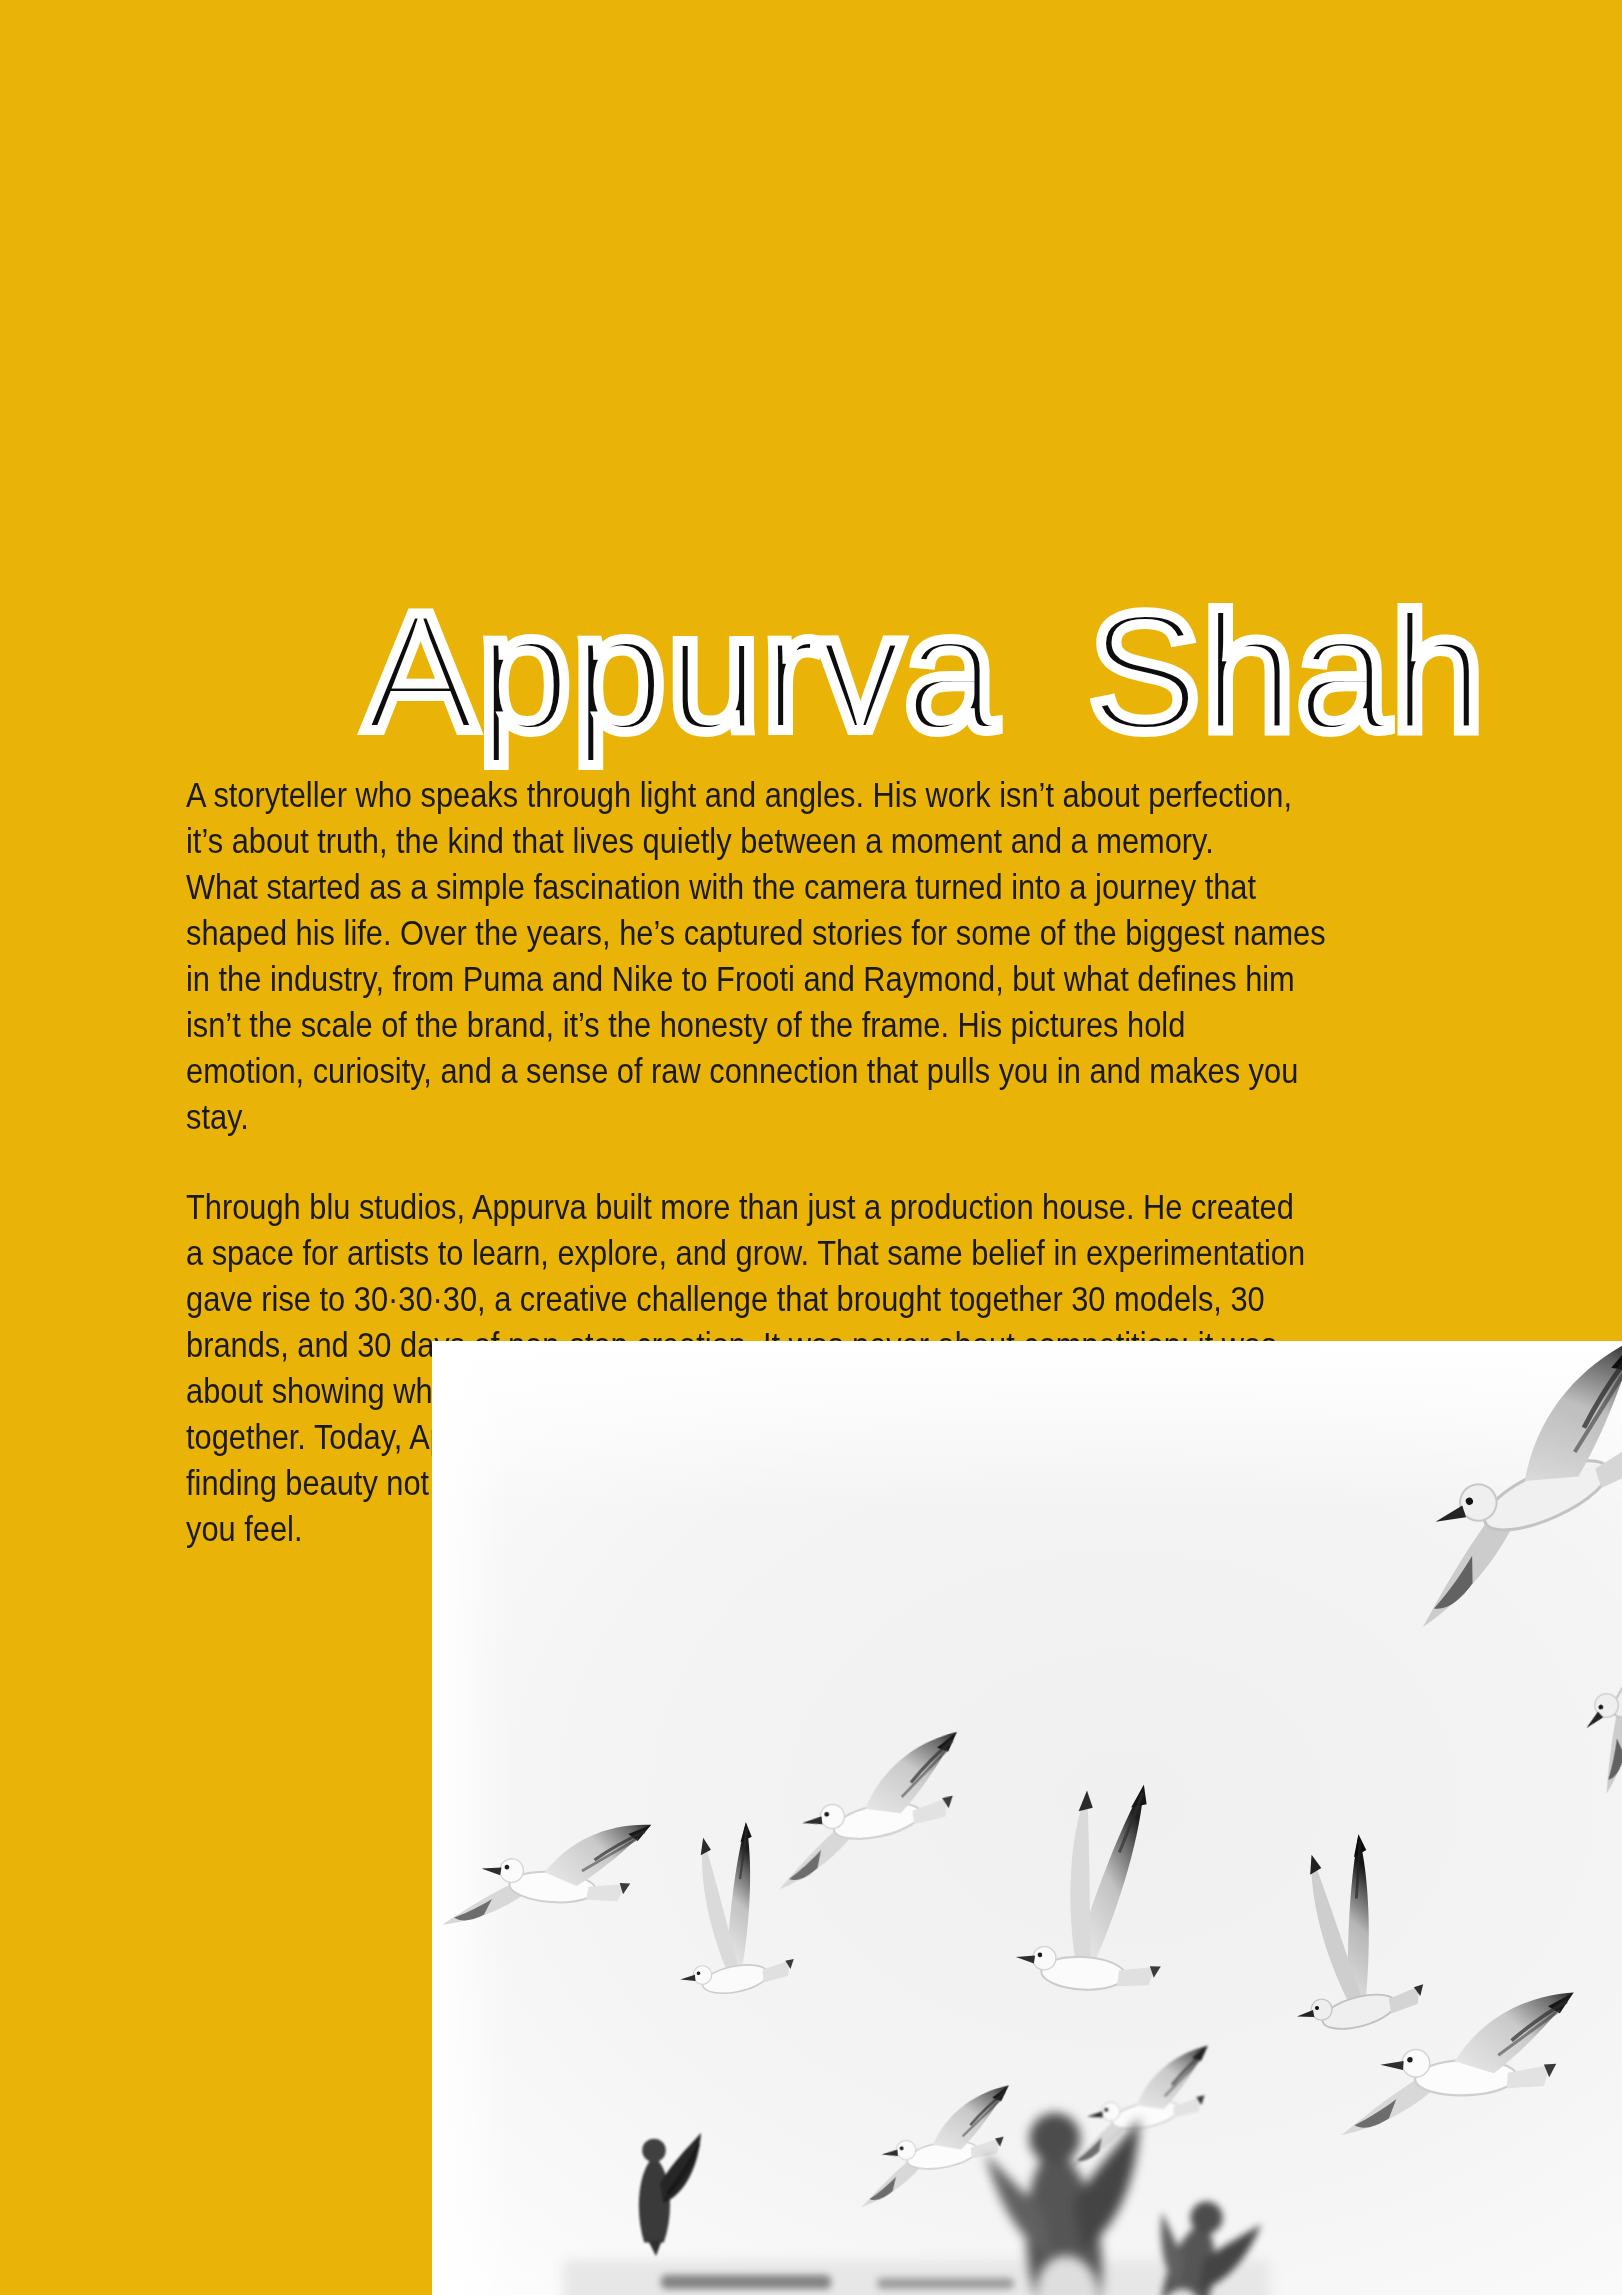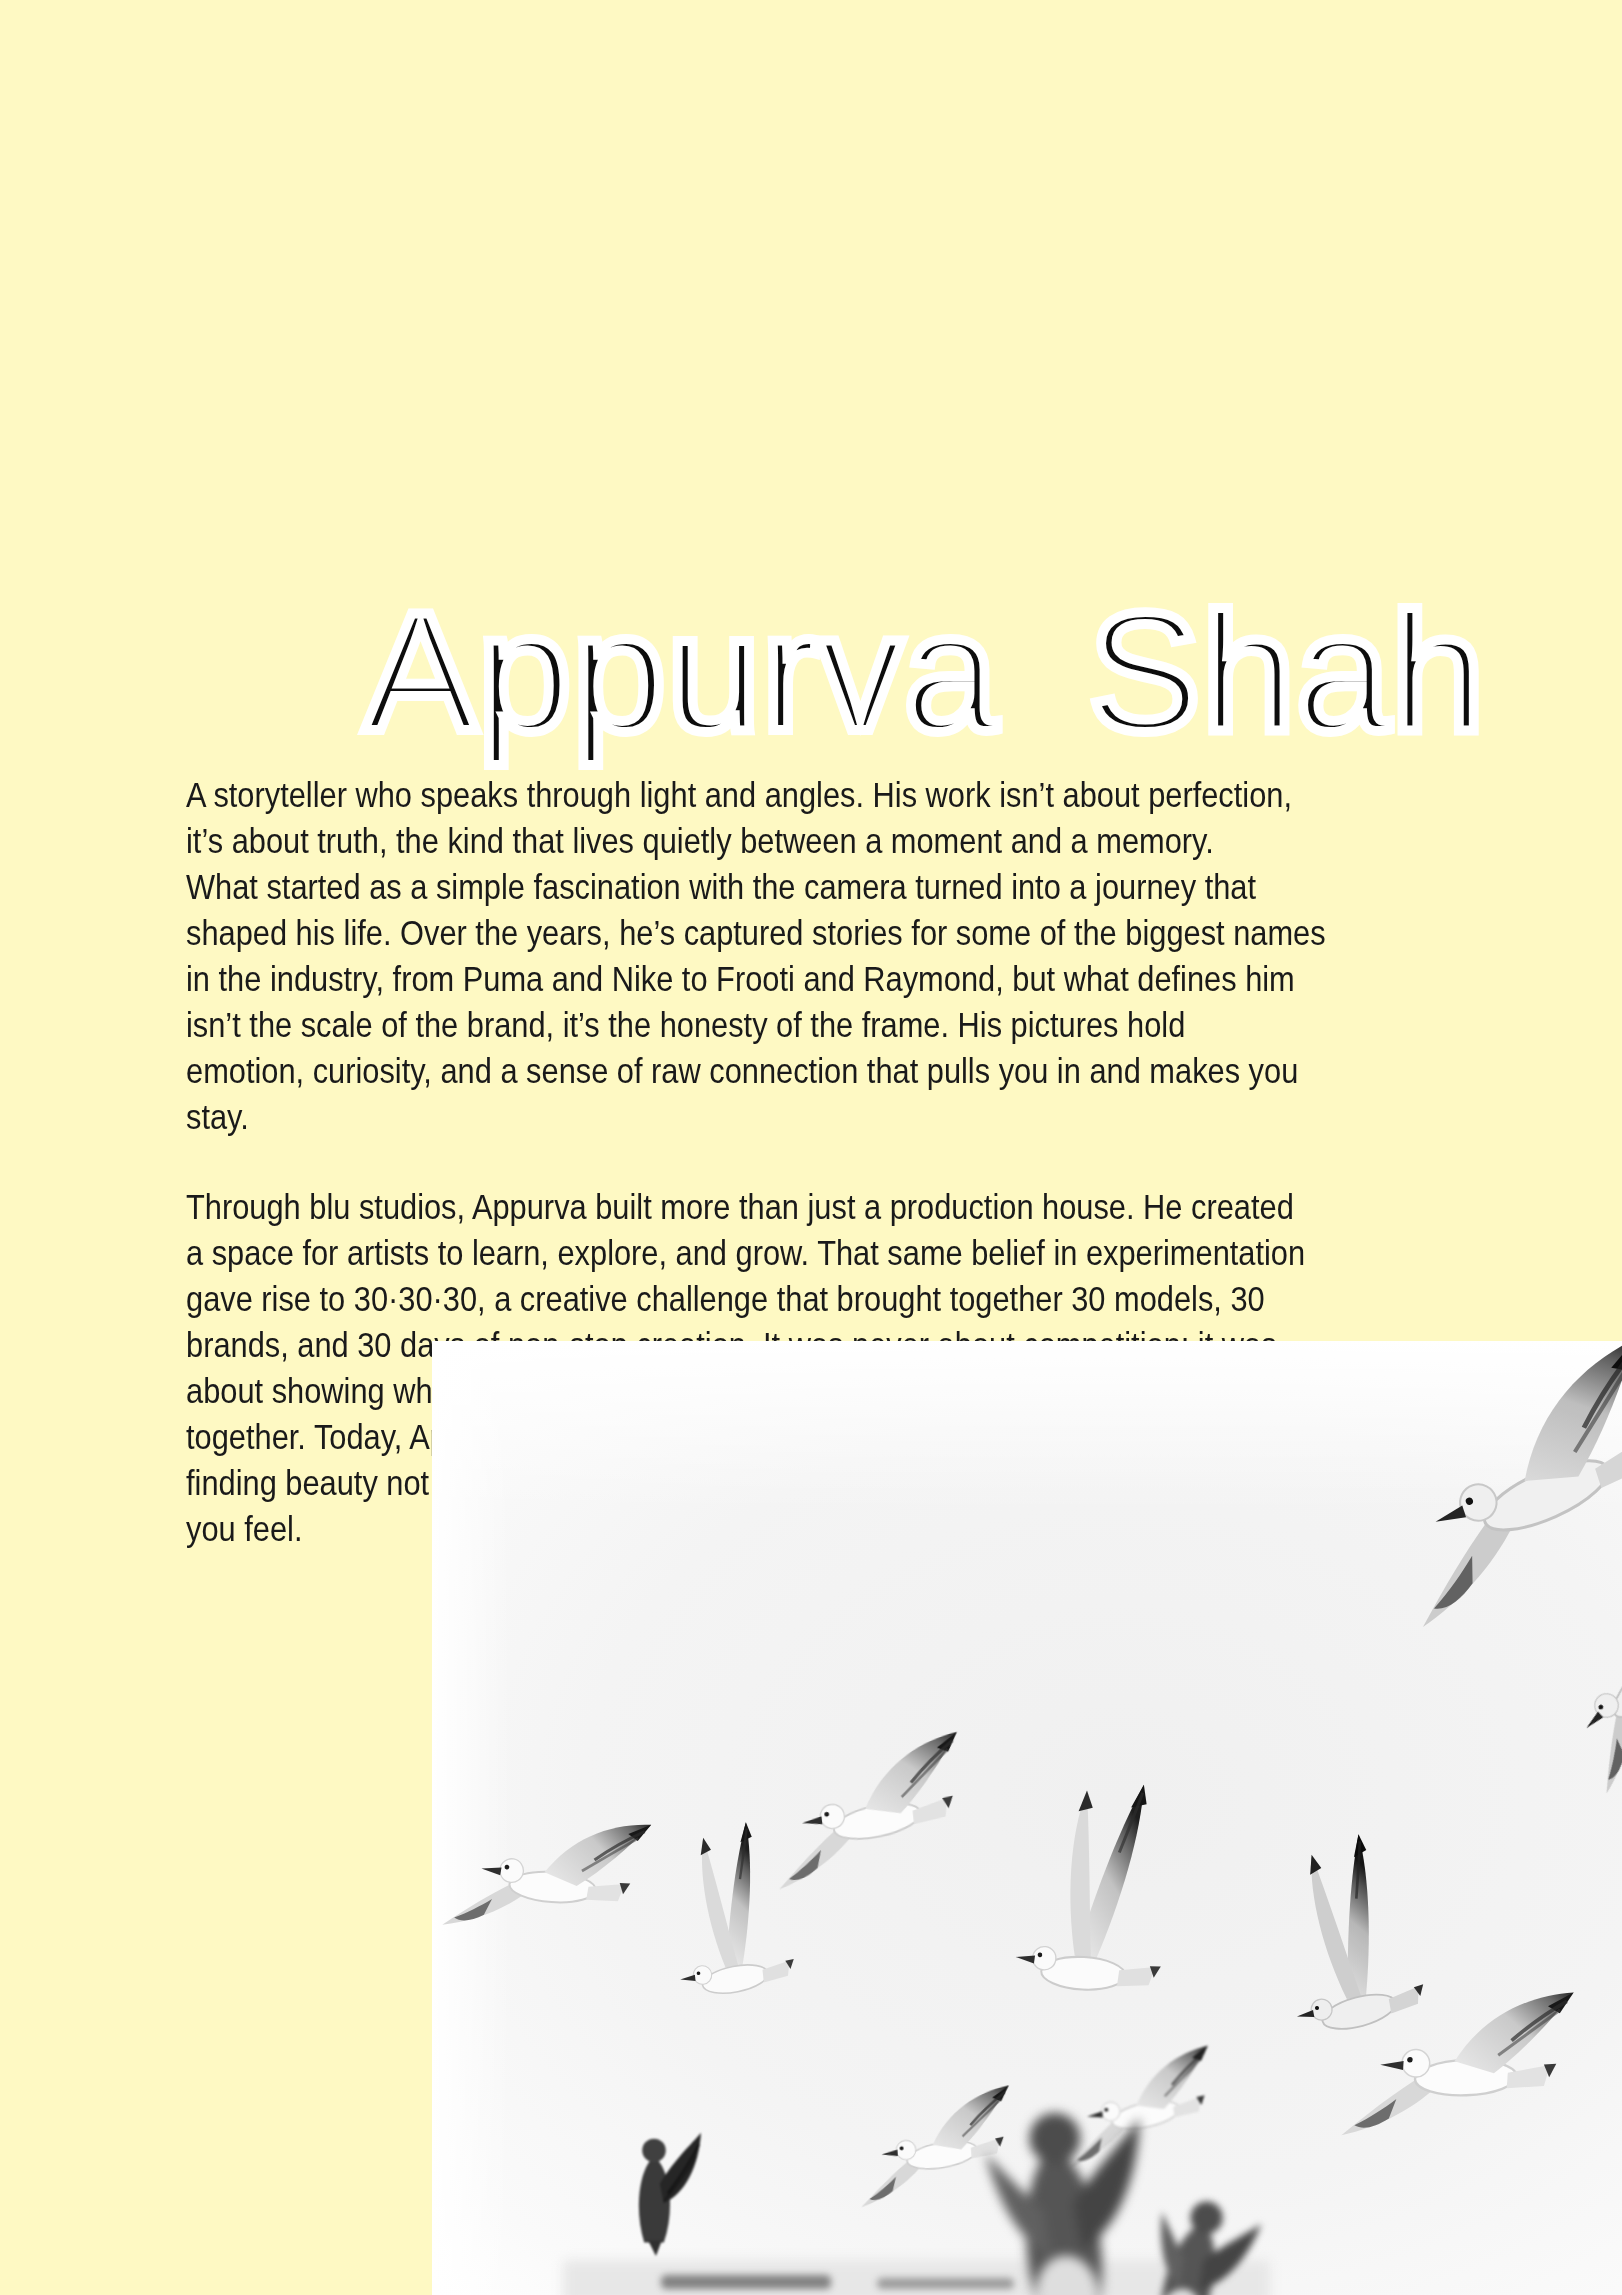--- a/index.html
+++ b/index.html
@@ -1,19 +1,19 @@
 <!DOCTYPE html>
 <html style="font-size:10.5px"><head>
 <meta charset="utf-8">
 <style>
   html,body{margin:0;padding:0;background:#888;}
   .page{
     position:relative;
     width:1623px;height:2295px;
-    background:#fef9c3;
+    background:#eab308;
     overflow:hidden;
     font-family:"Liberation Sans", sans-serif;
     color:#1b1b1b;
     margin:0 auto;
   }
   .title{
     position:absolute;
     left:364px;top:587px;
     font-size:169px;
     line-height:169px;

